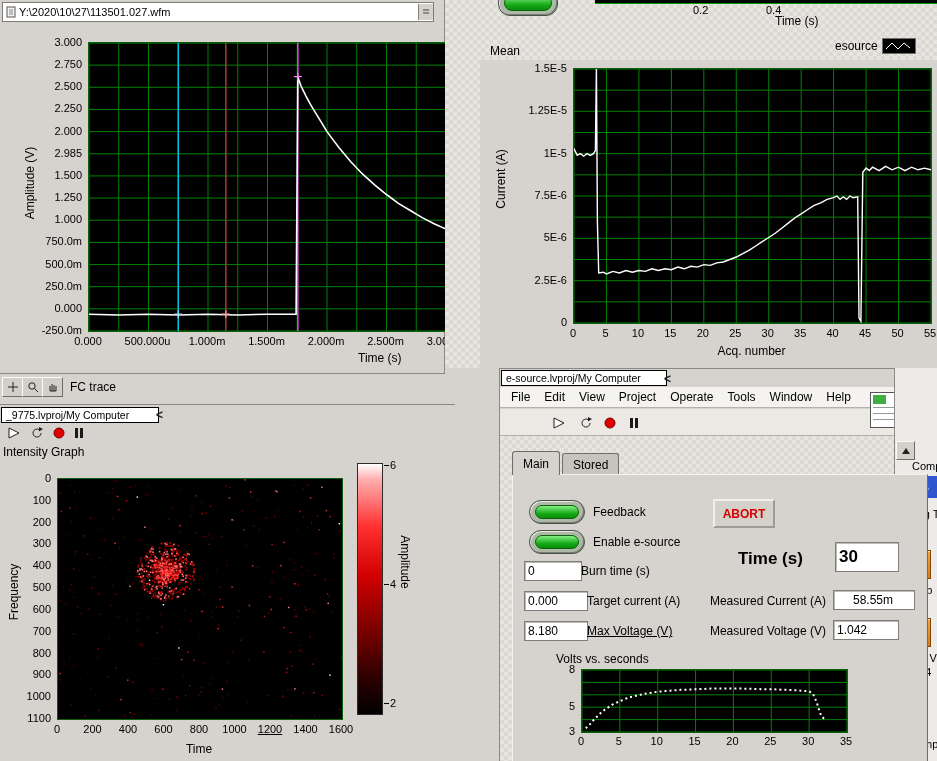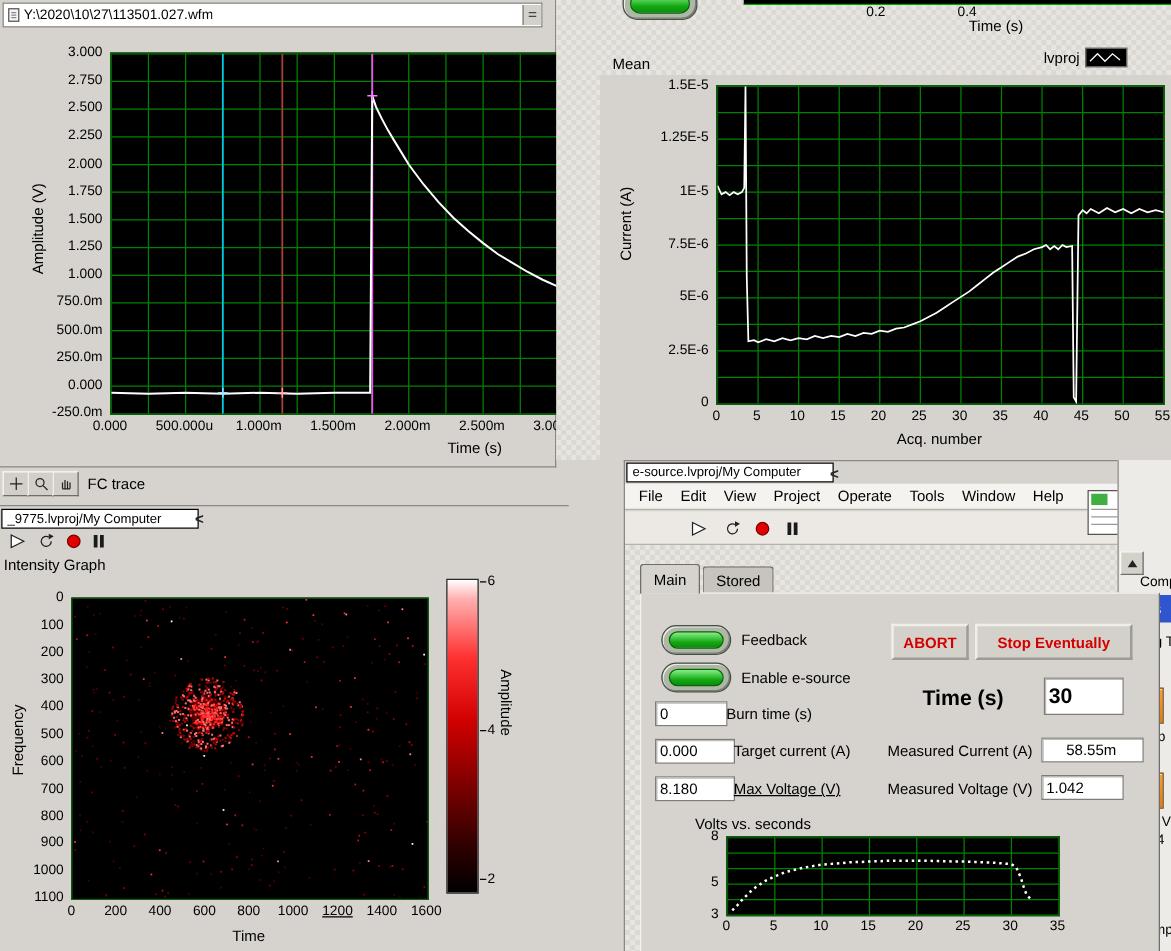--- a/index.html
+++ b/index.html
@@ -105,21 +105,21 @@
           <path d="M 85.25 271.1630769230769 H 93.25 M 89.25 267.1630769230769 V 275.1630769230769" stroke="#9adcff" stroke-width="1.2" fill="none"></path>
           <path d="M 132.85 271.1630769230769 H 140.85 M 136.85 267.1630769230769 V 275.1630769230769" stroke="#ffa0a0" stroke-width="1.2" fill="none"></path>
           <path d="M 204.845 33.67384615384614 H 212.845 M 208.845 29.673846153846142 V 37.67384615384614" stroke="#ff80ff" stroke-width="1.2" fill="none"></path>
         </svg>
       <div class="yticks" style="left:0;top:0;width:46px;height:288px;">
           <div class="tick" style="top: 0px;">3.000</div>
           <div class="tick" style="top: 22.1538px;">2.750</div>
           <div class="tick" style="top: 44.3077px;">2.500</div>
           <div class="tick" style="top: 66.4615px;">2.250</div>
           <div class="tick" style="top: 88.6154px;">2.000</div>
-          <div class="tick" style="top: 110.769px;">1.750</div>
+          <div class="tick" style="top: 110.769px;">2.985</div>
           <div class="tick" style="top: 132.923px;">1.500</div>
           <div class="tick" style="top: 155.077px;">1.250</div>
           <div class="tick" style="top: 177.231px;">1.000</div>
           <div class="tick" style="top: 199.385px;">750.0m</div>
           <div class="tick" style="top: 221.538px;">500.0m</div>
           <div class="tick" style="top: 243.692px;">250.0m</div>
           <div class="tick" style="top: 265.846px;">0.000</div>
           <div class="tick" style="top: 288px;">-250.0m</div>
         </div>
       <div class="xticks" style="left:50px;top:293px;width:357px;height:14px;">
@@ -1104,21 +1104,21 @@
     <div class="lbl-sm" style="left:321px;top:4px;">0.4</div>
     <div class="lbl" style="left:330px;top:14px;">Time (s)</div>
 
     <div class="led" style="left:53px;top:-10px;width:58px;height:24px;">
         <div class="led-core"></div>
       </div>
 
     <div class="lbl" style="left:45px;top:44px;">Mean</div>
 
     <div class="abs" style="left:390px;top:38px;display:flex;align-items:center;gap:4px;">
-      <span style="font-size:12px;">lvproj</span>
+      <span style="font-size:12px;">esource</span>
       <span style="border:1px solid #6f6d69;display:inline-flex;">
         <svg width="32" height="14" style="background:#000;display:block;">
             <polyline points="3,10 9,4 15,10 21,4 27,9" stroke="#fff" fill="none"></polyline>
           </svg>
       </span>
     </div>
 
     <div class="abs" style="left:78px;top:68px;width:414px;height:290px;">
       <svg class="plot" width="357" height="254" style="left:50px;top:0;">
           <line x1="0" y1="0" x2="0" y2="254" stroke="#008200" stroke-width="1"></line>
@@ -1227,21 +1227,20 @@
             <div class="led-core"></div>
           </div>
         <div class="lbl" style="left:80px;top:30px;">Feedback</div>
 
         <div class="led" style="left:16px;top:55px;width:54px;height:22px;">
             <div class="led-core"></div>
           </div>
         <div class="lbl" style="left:80px;top:60px;">Enable e-source</div>
 
         <div class="cmdbtn" style="left:200px;top:24px;width:58px;height:25px;">ABORT</div>
-        <div class="cmdbtn" style="left:267px;top:24px;width:122px;height:25px;">Stop Eventually</div>
 
         <div class="field" style="left:11px;top:86px;width:50px;height:18px;">0</div>
         <div class="lbl" style="left:68px;top:89px;">Burn time (s)</div>
 
         <div class="lbl" style="left:225px;top:74px;font-size:17px;font-weight:bold;">Time (s)</div>
         <div class="field val-big" style="left:322px;top:67px;width:56px;height:28px;">30</div>
 
         <div class="field" style="left:11px;top:116px;width:56px;height:18px;">0.000</div>
         <div class="lbl" style="left:74px;top:119px;">Target current (A)</div>
         <div class="lbl" style="left:180px;top:119px;width:133px;text-align:right;">Measured Current (A)</div>

